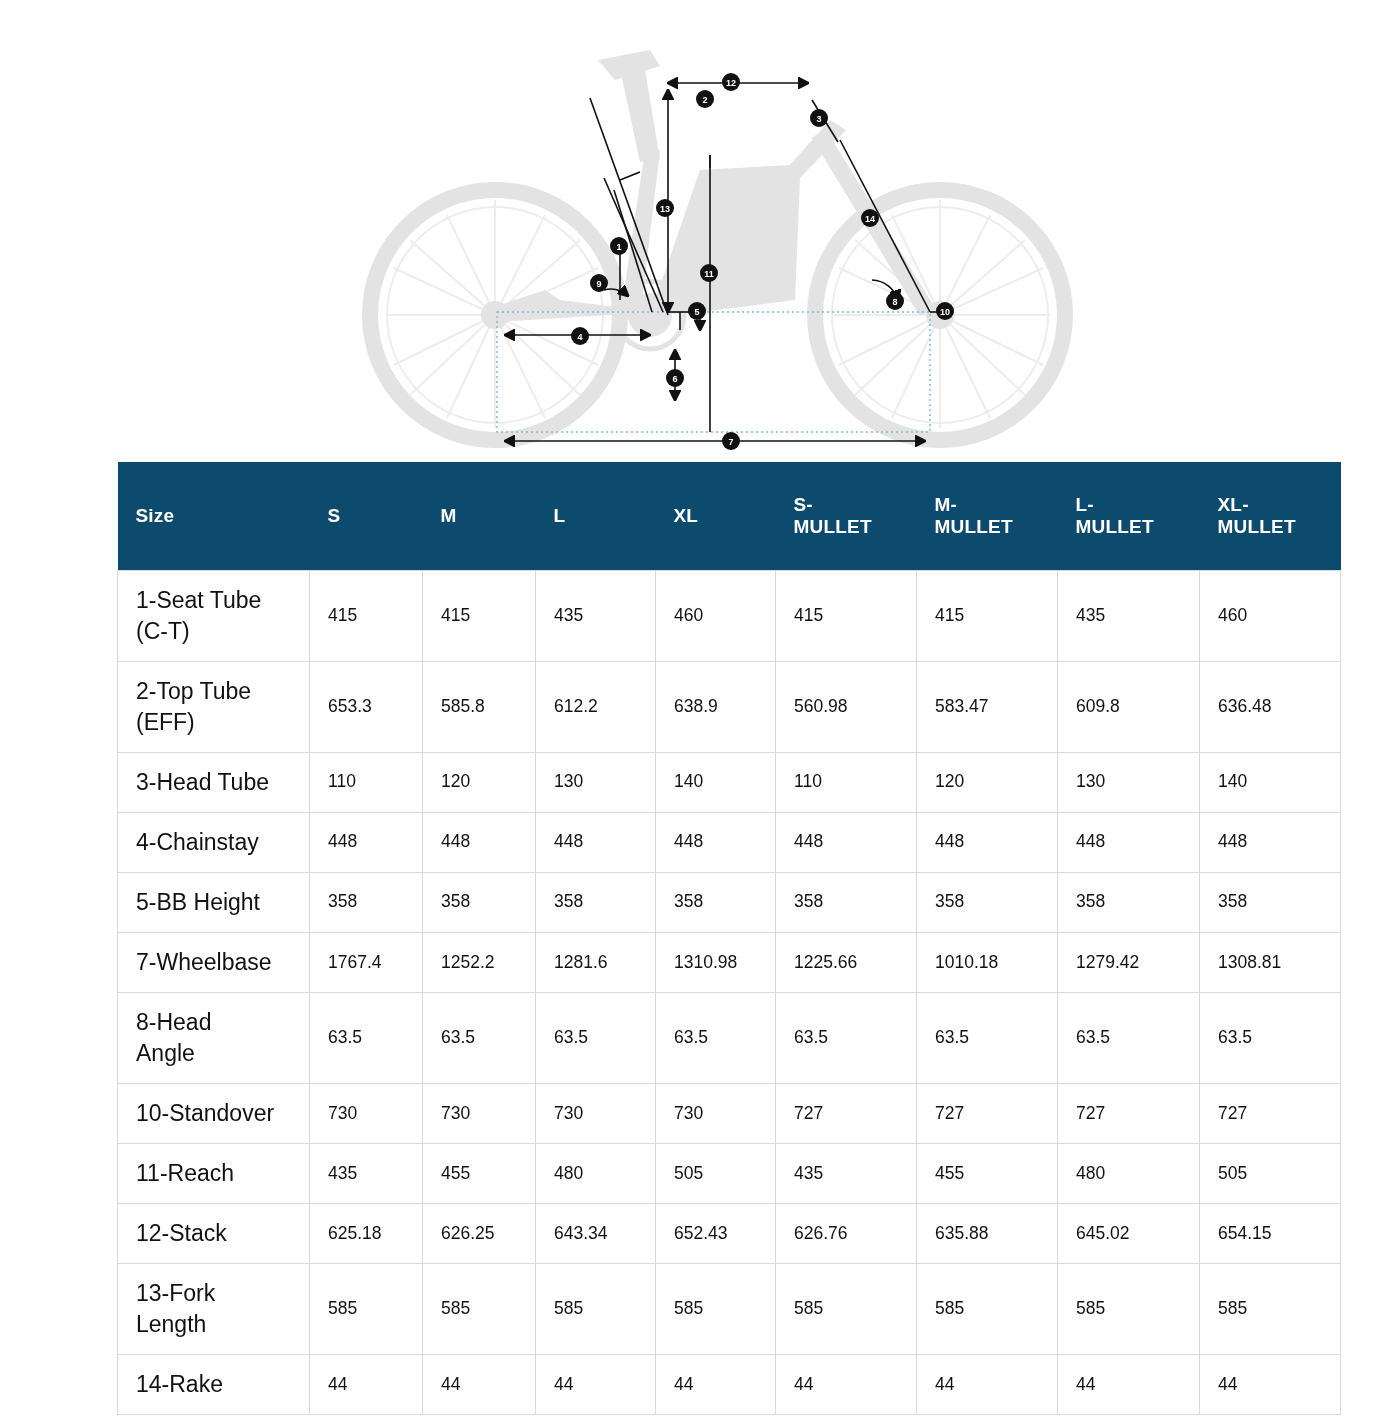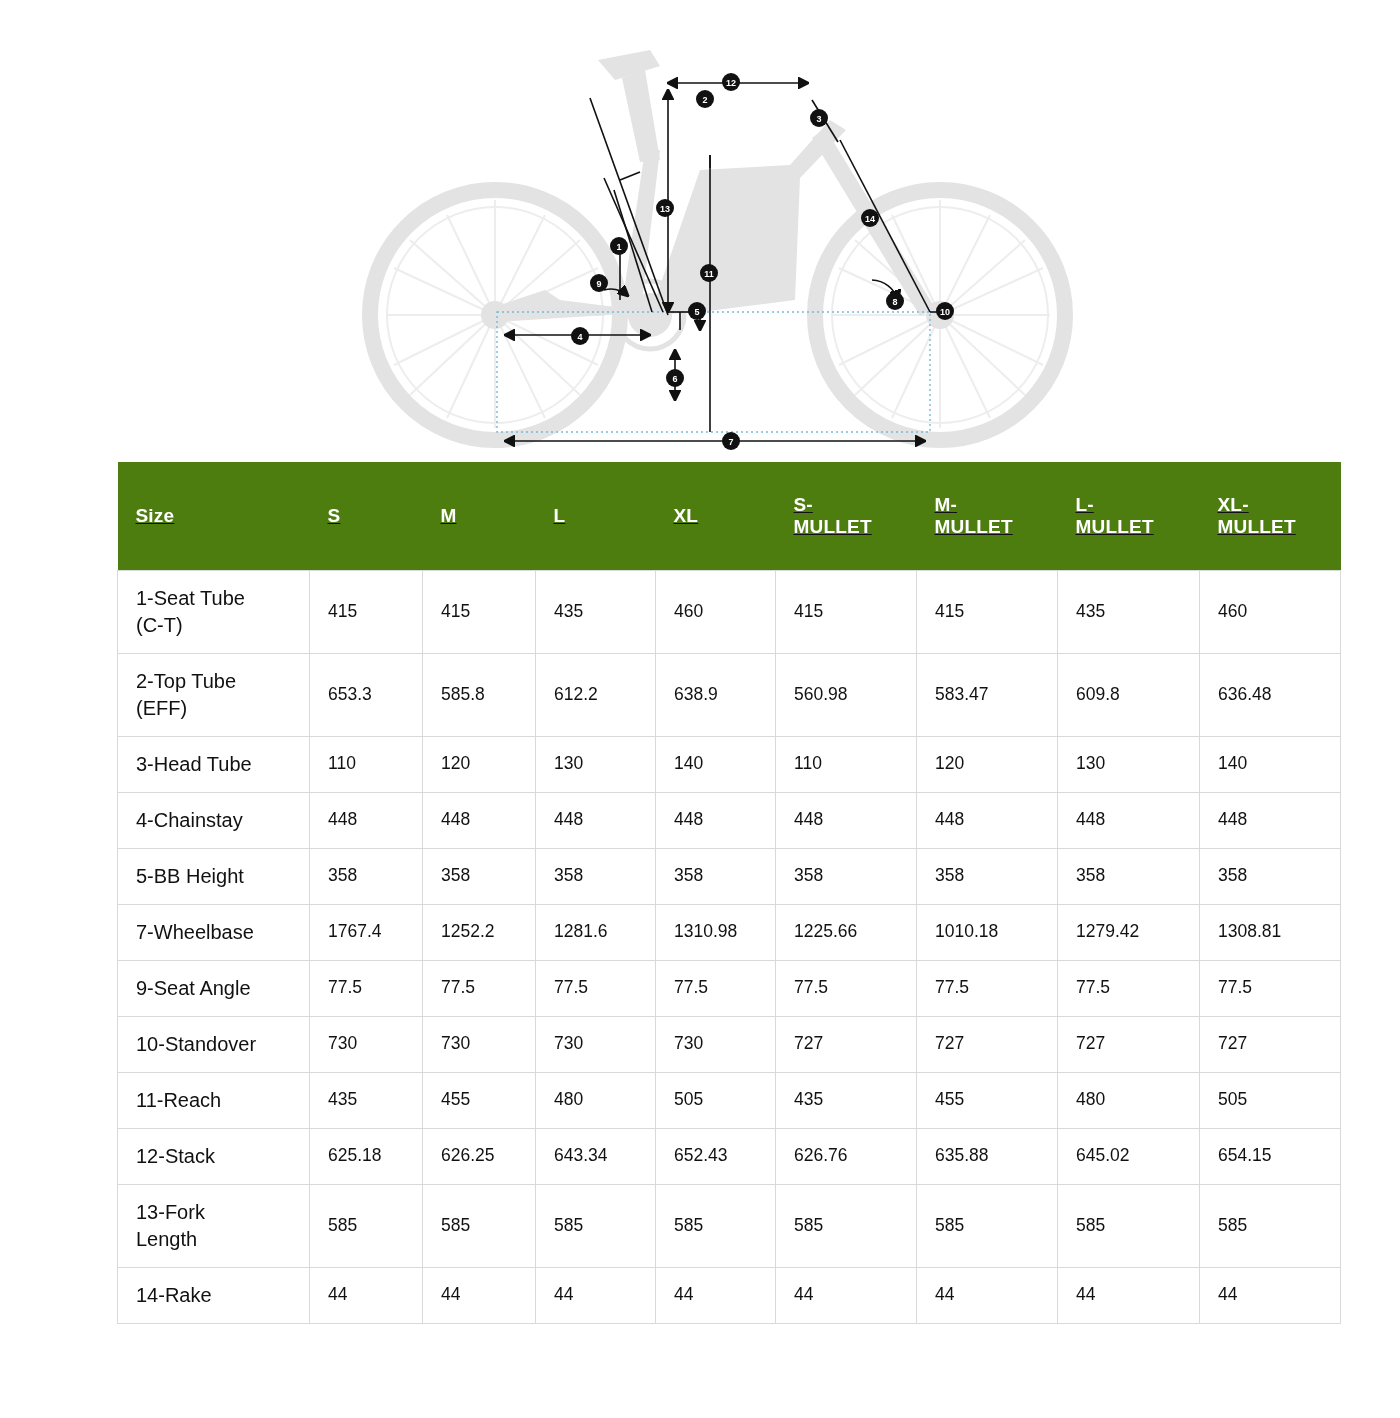--- a/index.html
+++ b/index.html
@@ -37,22 +37,21 @@
     left: 117px;
     top: 462px;
     width: 1213px;
   }
   table.geo {
     border-collapse: collapse;
     width: 1213px;
     table-layout: fixed;
   }
   table.geo thead tr {
-    background: #4d7c0f;
-    text-decoration: underline;
+    background: #0c4a6e;
   }
   table.geo thead th {
     color: #ffffff;
     font-size: 19px;
     font-weight: bold;
     text-align: left;
     padding: 18px 0 18px 18px;
     vertical-align: middle;
     height: 108px;
     letter-spacing: 0.2px;
@@ -63,21 +62,21 @@
     padding: 14px 0 14px 18px;
     vertical-align: middle;
     color: #111111;
     line-height: 1.35;
     height: 48px;
   }
   table.geo tbody td.label {
     border-left: 1px solid #d9d9d9;
   }
   table.geo tbody tr td:first-child {
-    font-size: 20px;
+    font-size: 23px;
   }
   col.c-label { width: 192px; }
   col.c-s    { width: 113px; }
   col.c-m    { width: 113px; }
   col.c-l    { width: 120px; }
   col.c-xl   { width: 120px; }
   col.c-sm   { width: 141px; }
   col.c-mm   { width: 141px; }
   col.c-lm   { width: 142px; }
   col.c-xlm  { width: 141px; }
@@ -346,29 +345,30 @@
           <td>1767.4</td>
           <td>1252.2</td>
           <td>1281.6</td>
           <td>1310.98</td>
           <td>1225.66</td>
           <td>1010.18</td>
           <td>1279.42</td>
           <td>1308.81</td>
         </tr>
       <tr>
-          <td class="label hdr-two-line">9-Seat Angle</td>
-          <td>77.5</td>
-          <td>77.5</td>
-          <td>77.5</td>
-          <td>77.5</td>
-          <td>77.5</td>
-          <td>77.5</td>
-          <td>77.5</td>
-          <td>77.5</td>
+          <td class="label hdr-two-line">8-Head
+Angle</td>
+          <td>63.5</td>
+          <td>63.5</td>
+          <td>63.5</td>
+          <td>63.5</td>
+          <td>63.5</td>
+          <td>63.5</td>
+          <td>63.5</td>
+          <td>63.5</td>
         </tr>
       <tr>
           <td class="label hdr-two-line">10-Standover</td>
           <td>730</td>
           <td>730</td>
           <td>730</td>
           <td>730</td>
           <td>727</td>
           <td>727</td>
           <td>727</td>

